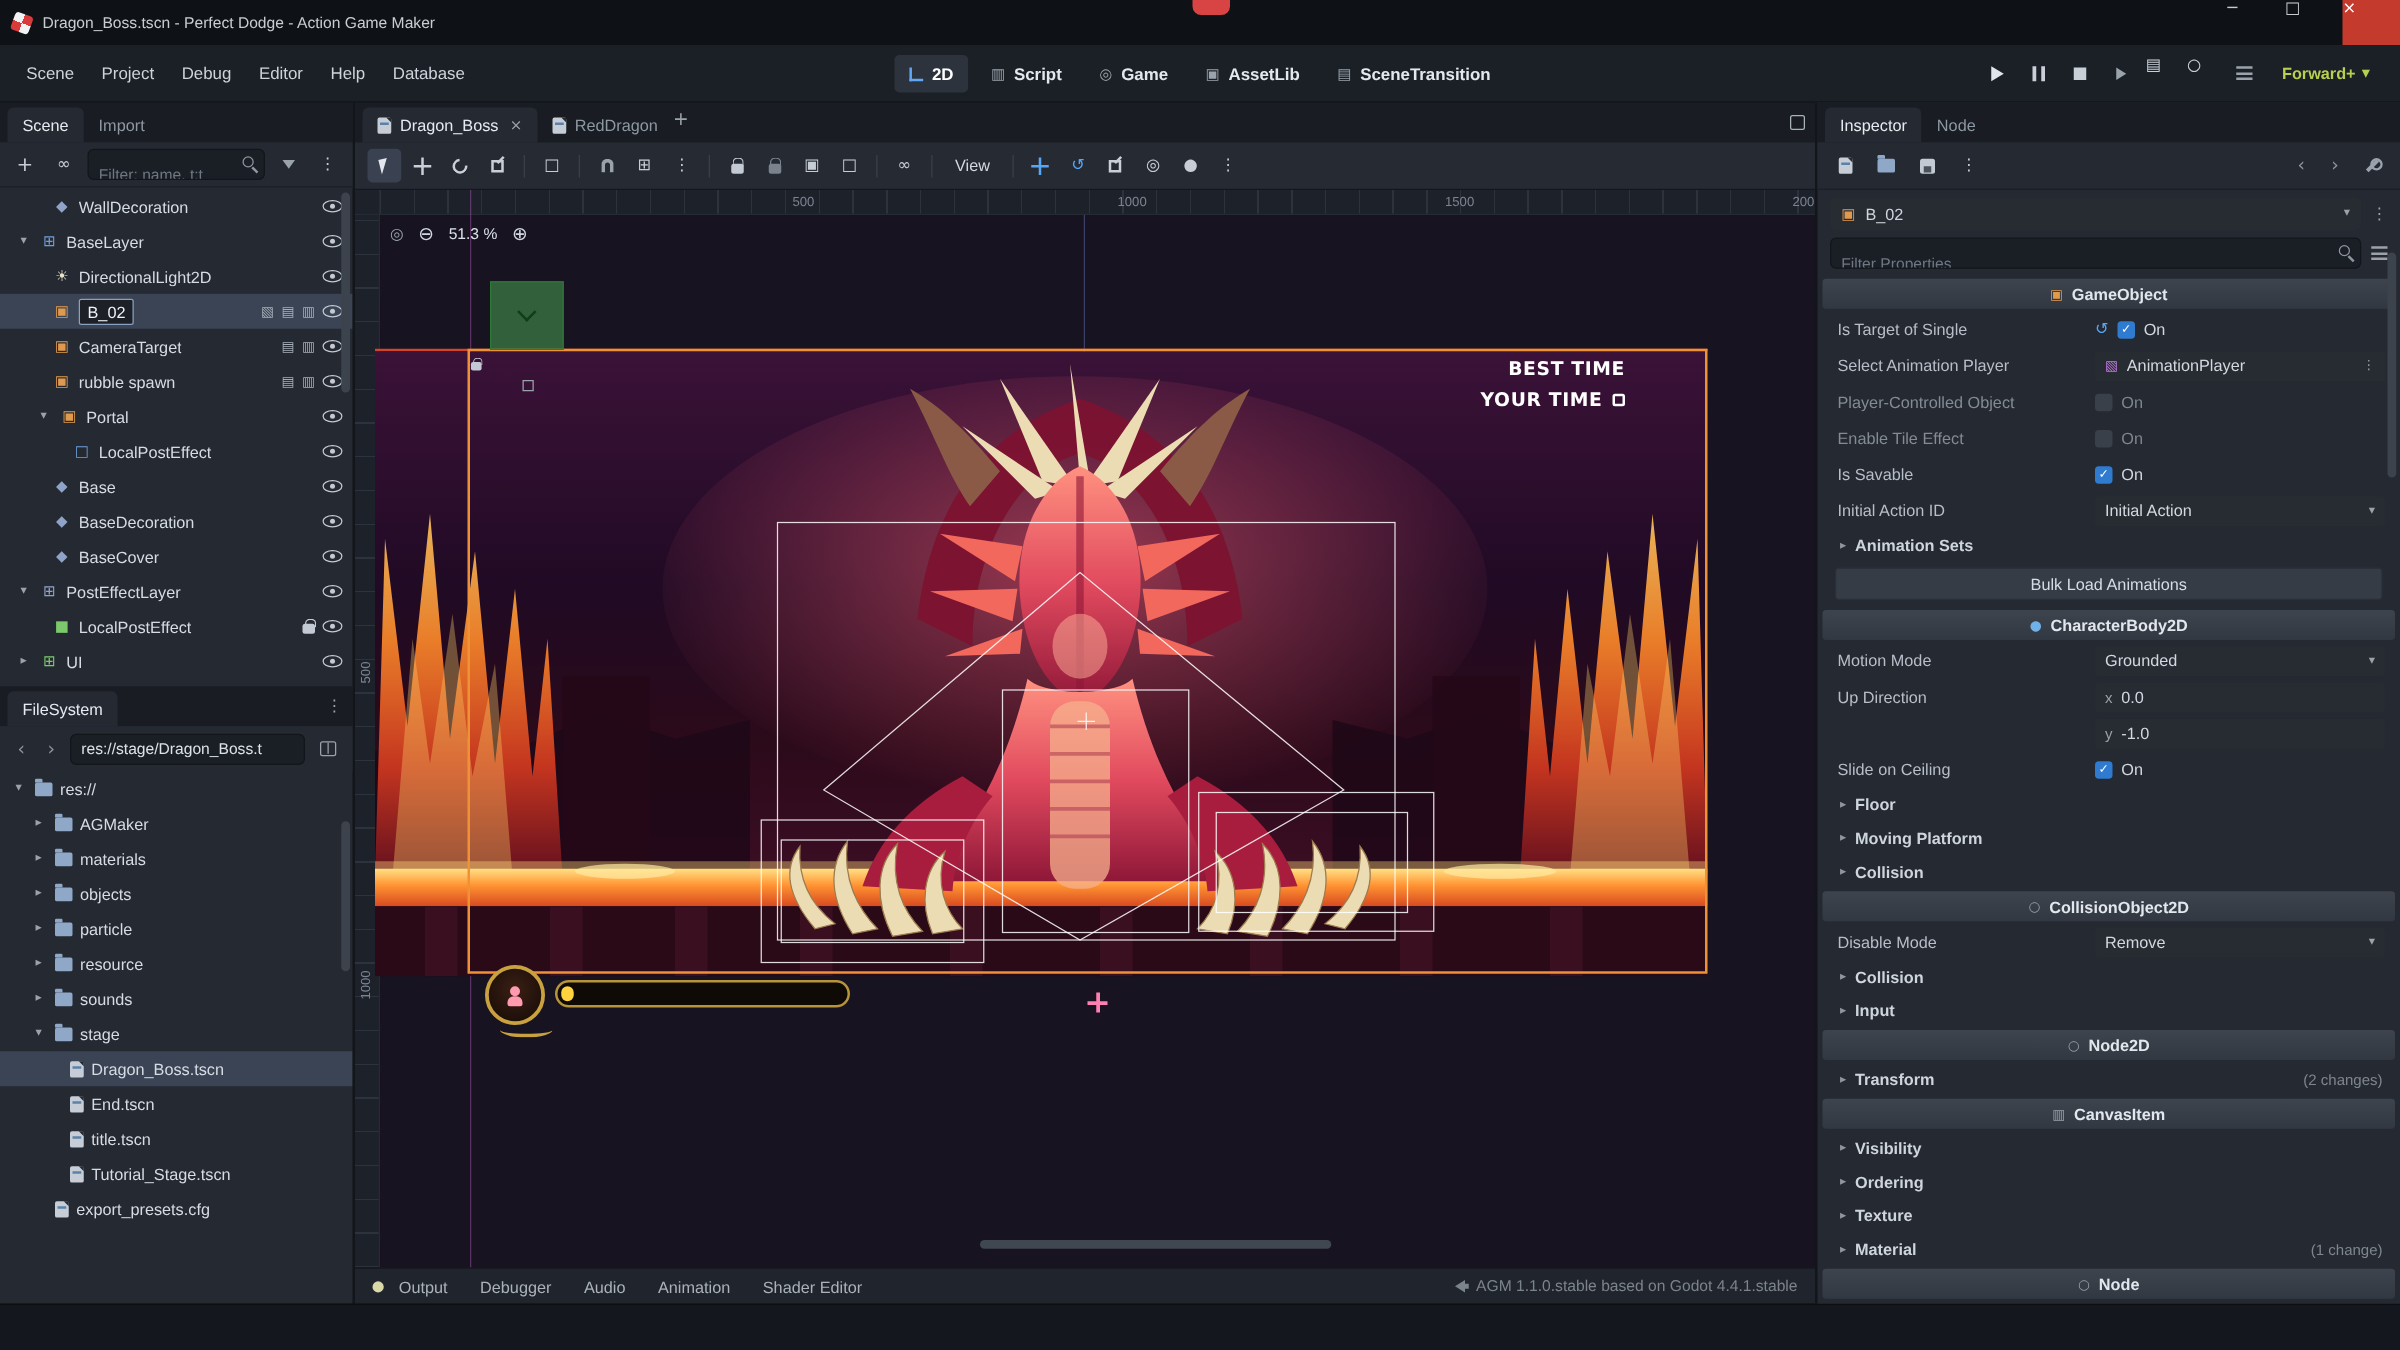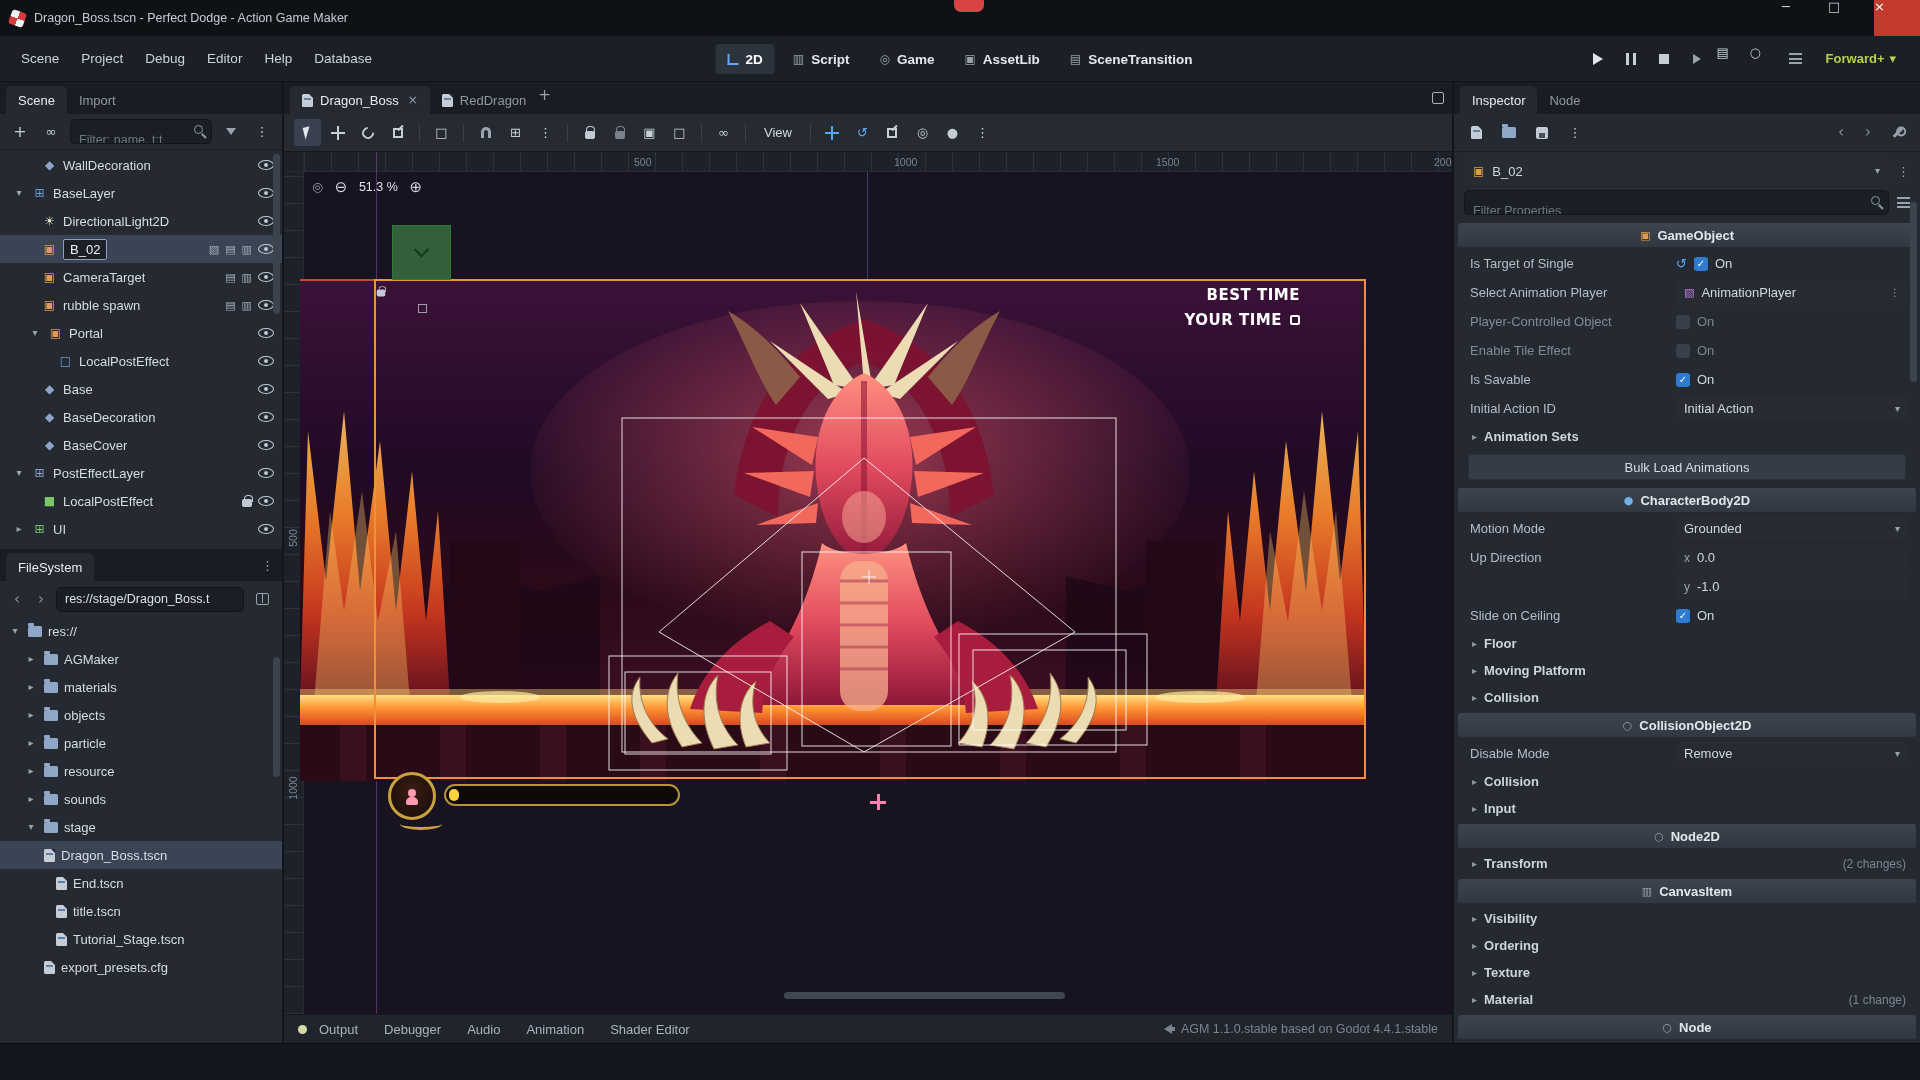--- a/index.html
+++ b/index.html
@@ -417,21 +417,21 @@
         <div class="trow" style="padding-left:24px">
           <span class="tw glyph">▸</span>
           <span class="i-folder"></span>
           <span class="tlbl">sounds</span>
         </div>
         <div class="trow" style="padding-left:24px">
           <span class="tw glyph">▾</span>
           <span class="i-folder"></span>
           <span class="tlbl">stage</span>
         </div>
-        <div class="trow sel" style="padding-left:44px">
+        <div class="trow sel" style="padding-left:56px">
           <span class="i-file"></span>
           <span class="tlbl">Dragon_Boss.tscn</span>
         </div>
         <div class="trow" style="padding-left:56px">
           <span class="i-file"></span>
           <span class="tlbl">End.tscn</span>
         </div>
         <div class="trow" style="padding-left:56px">
           <span class="i-file"></span>
           <span class="tlbl">title.tscn</span>

